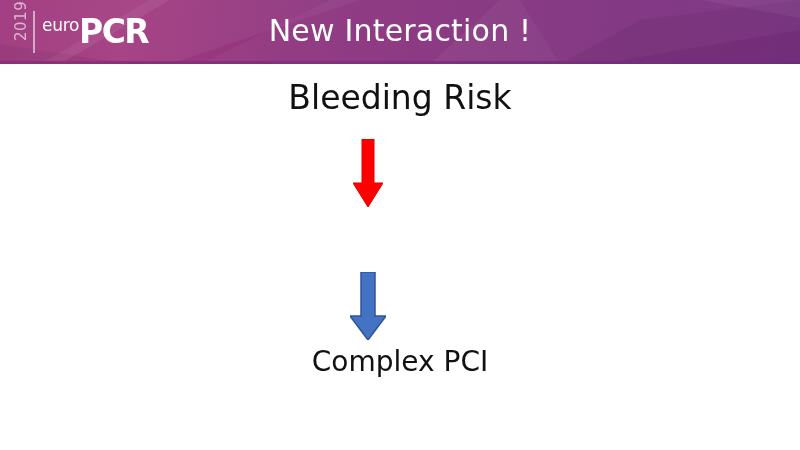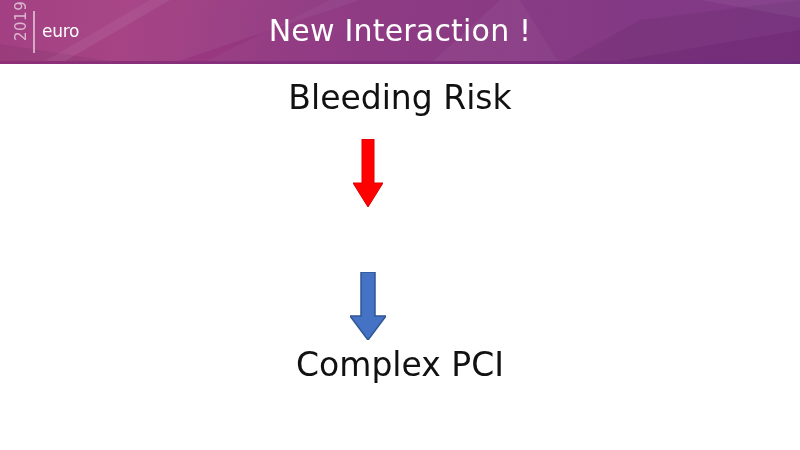--- a/index.html
+++ b/index.html
@@ -135,21 +135,21 @@
   .step-1 {
     top: 14px;
     font-size: 33px;
   }
   .step-2 {
     top: 148px;
     font-size: 33px;
   }
   .step-3 {
     top: 281px;
-    font-size: 33px;
+    font-size: 28px;
   }
   .step-4 {
     top: 322px;
     font-size: 23px;
     font-family: "Liberation Sans", sans-serif;
   }
 
   
   .arrow {
     position: absolute;
@@ -182,20 +182,21 @@
       <polygon points="640,20 800,0 800,64 560,64" fill="#000000" opacity="0.06"></polygon>
       <polygon points="0,44 130,64 0,64" fill="#000000" opacity="0.05"></polygon>
       <polygon points="700,0 800,0 800,18" fill="#ffffff" opacity="0.05"></polygon>
     </svg>
 
     <div class="logo">
       <div class="logo-year">2019</div>
       <div class="logo-divider"></div>
       <div class="logo-words">
         <div class="logo-euro">euro</div>
+        <div class="logo-pcr">PCR</div>
       </div>
     </div>
 
     <div class="header-title">New Interaction !</div>
 
     <div class="header-underline"></div>
   </div>
 
   <div class="body-area">
 

